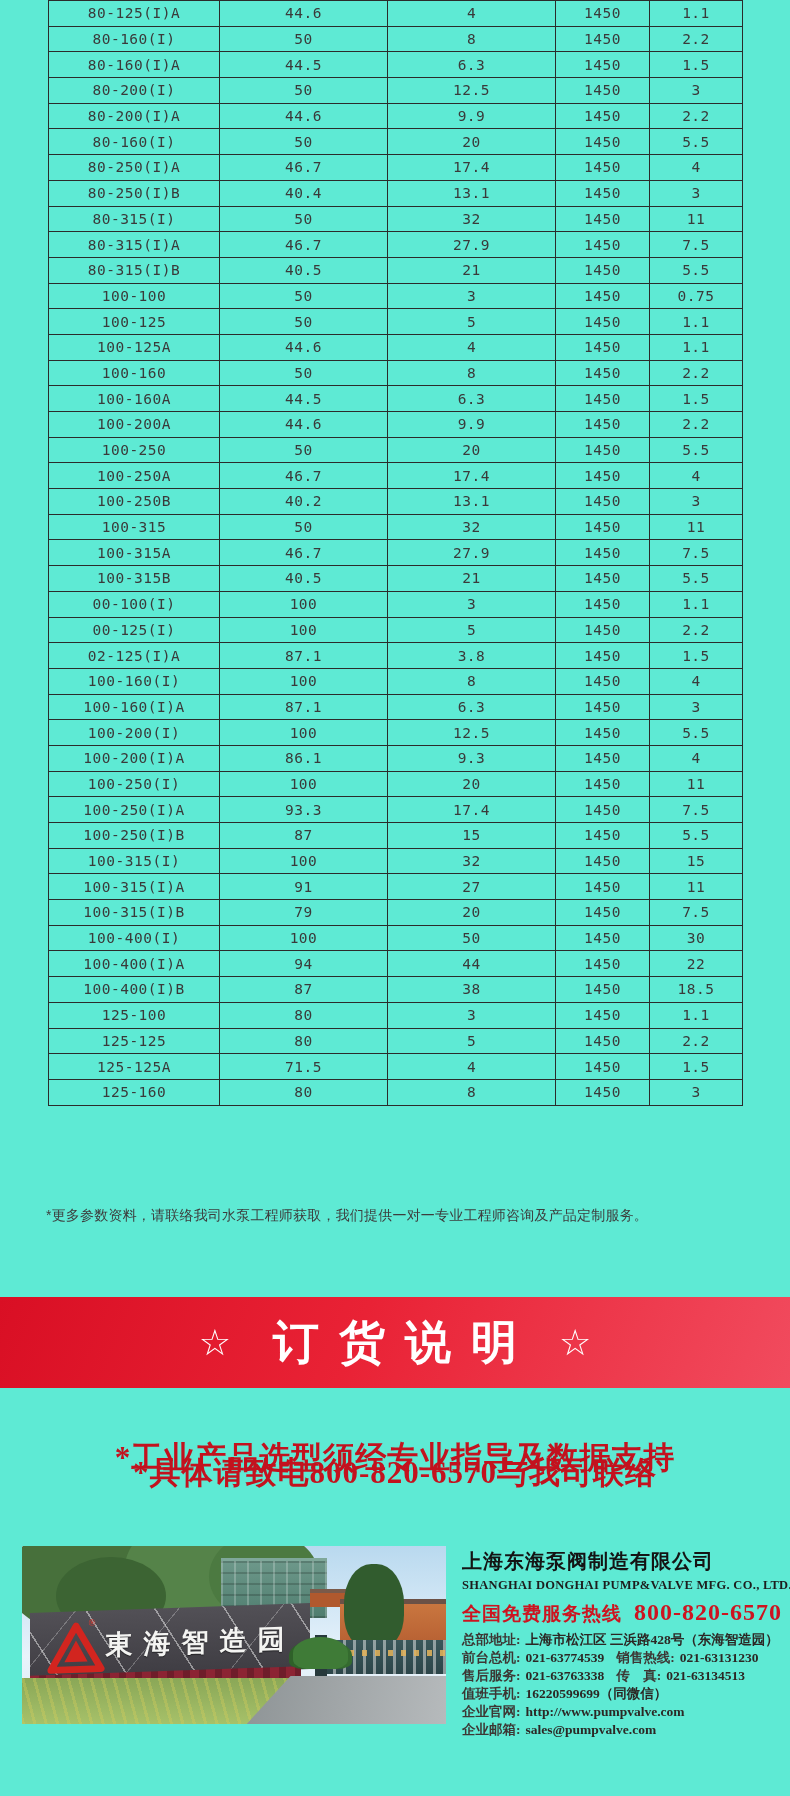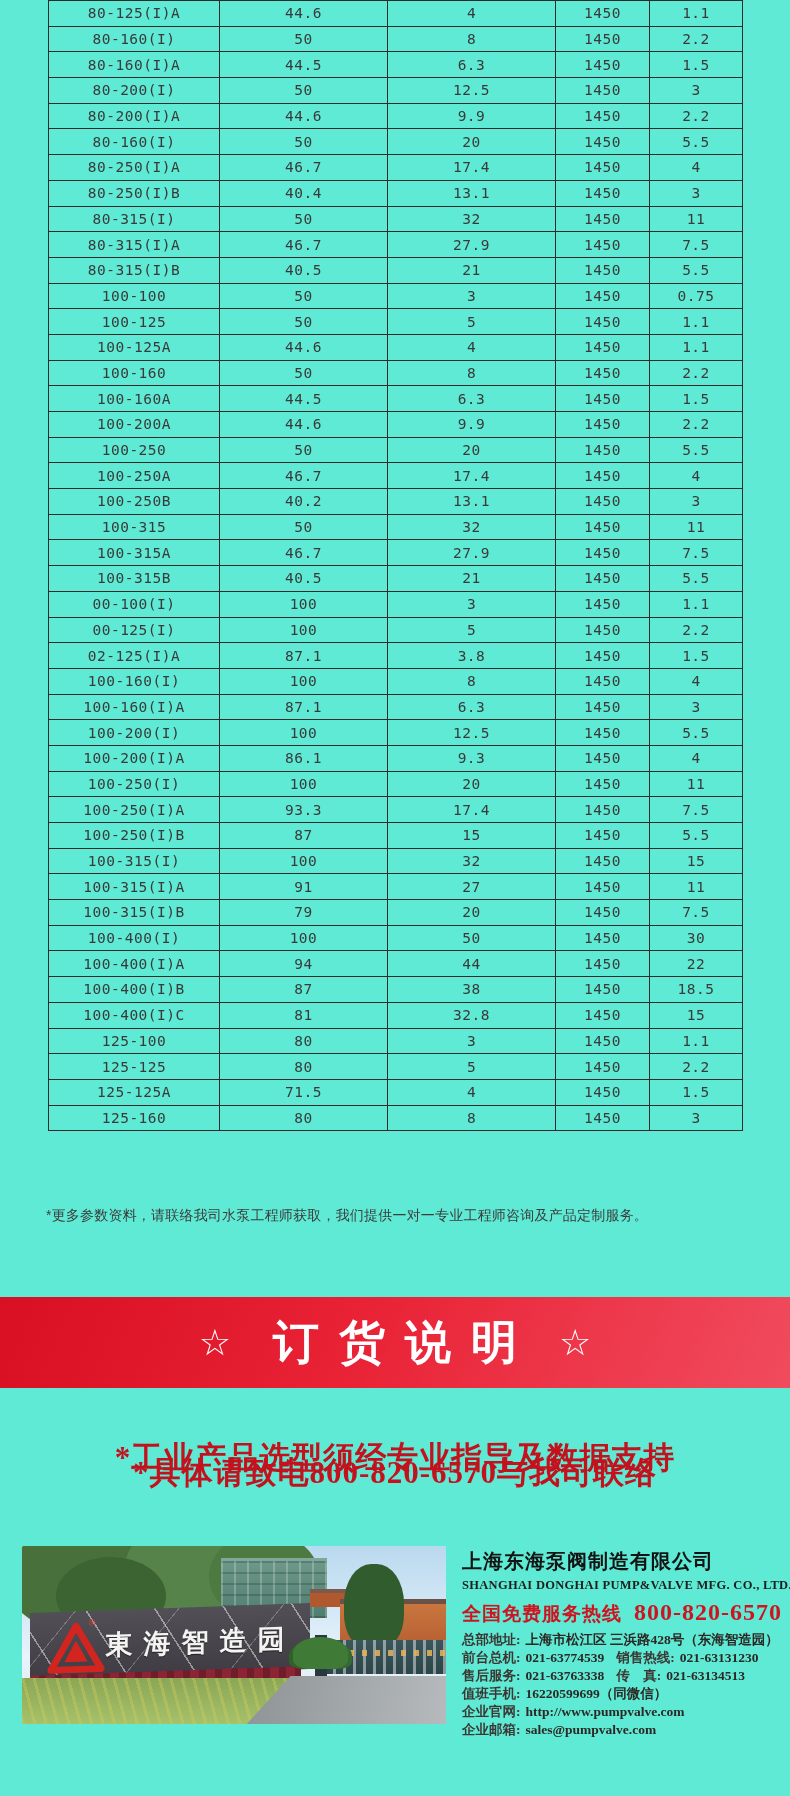--- a/index.html
+++ b/index.html
@@ -380,27 +380,20 @@
             <td>22</td>
           </tr>
           <tr>
             <td>100-400(I)B</td>
             <td>87</td>
             <td>38</td>
             <td>1450</td>
             <td>18.5</td>
           </tr>
           <tr>
-            <td>100-400(I)C</td>
-            <td>81</td>
-            <td>32.8</td>
-            <td>1450</td>
-            <td>15</td>
-          </tr>
-          <tr>
             <td>125-100</td>
             <td>80</td>
             <td>3</td>
             <td>1450</td>
             <td>1.1</td>
           </tr>
           <tr>
             <td>125-125</td>
             <td>80</td>
             <td>5</td>

